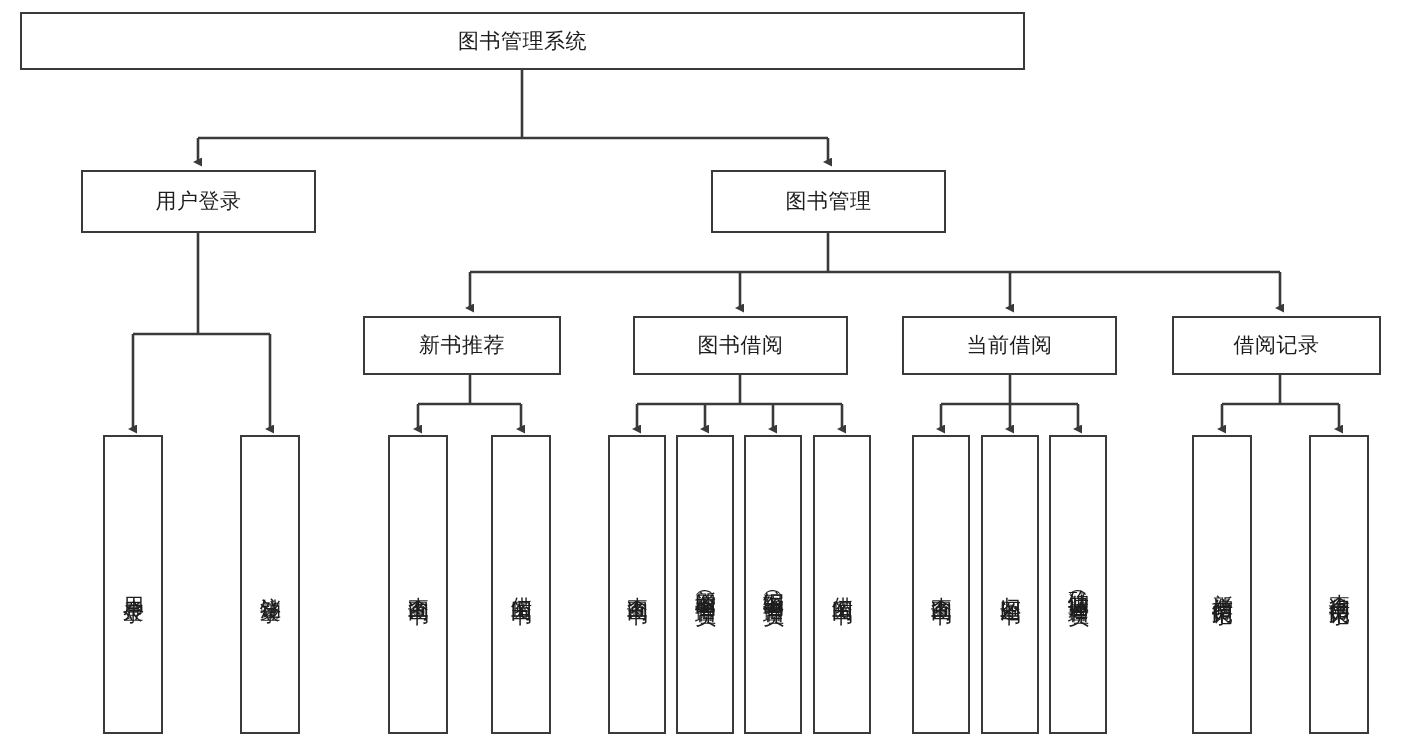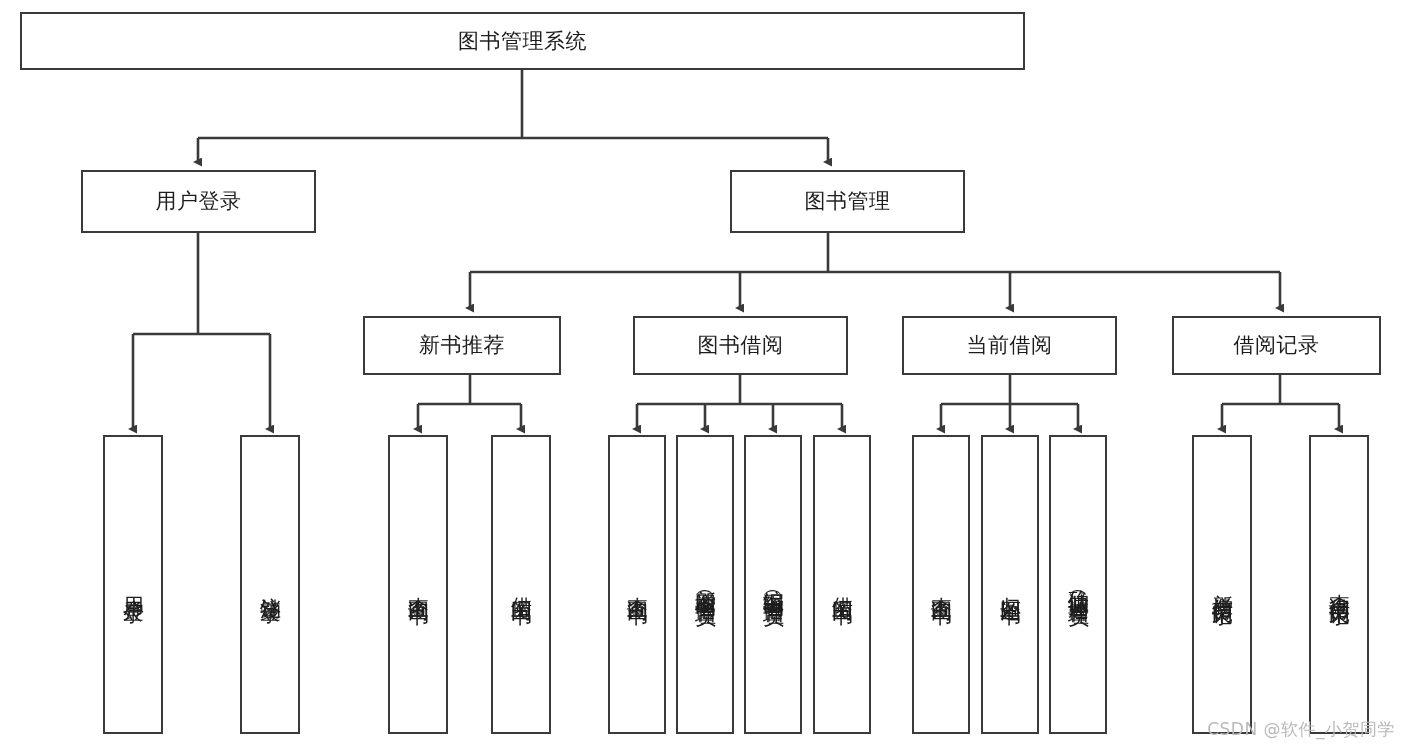--- a/index.html
+++ b/index.html
@@ -128,21 +128,21 @@
   </svg>
 
   <div class="node root horiz" style="left:20px; top:12px; width:1005px; height:58px;">
     <span class="lbl">图书管理系统</span>
   </div>
 
   <div class="node horiz" style="left:81px; top:170px; width:235px; height:63px;">
     <span class="lbl">用户登录</span>
   </div>
 
-  <div class="node horiz" style="left:730px; top:170px; width:235px; height:63px;">
+  <div class="node horiz" style="left:711px; top:170px; width:235px; height:63px;">
     <span class="lbl">图书管理</span>
   </div>
 
   <div class="node horiz" style="left:363px; top:316px; width:198px; height:59px;">
     <span class="lbl">新书推荐</span>
   </div>
 
   <div class="node horiz" style="left:633px; top:316px; width:215px; height:59px;">
     <span class="lbl">图书借阅</span>
   </div>
@@ -200,15 +200,14 @@
   </div>
 
   <div class="node vert" style="left:1192px; top:435px; width:60px; height:299px;">
     <span class="lbl">新增借阅记录</span>
   </div>
 
   <div class="node vert" style="left:1309px; top:435px; width:60px; height:299px;">
     <span class="lbl">查询借阅记录</span>
   </div>
 
-  <div id="watermark">CSDN @软件_小贺同学</div>
 
 </div>
 
 </body></html>

